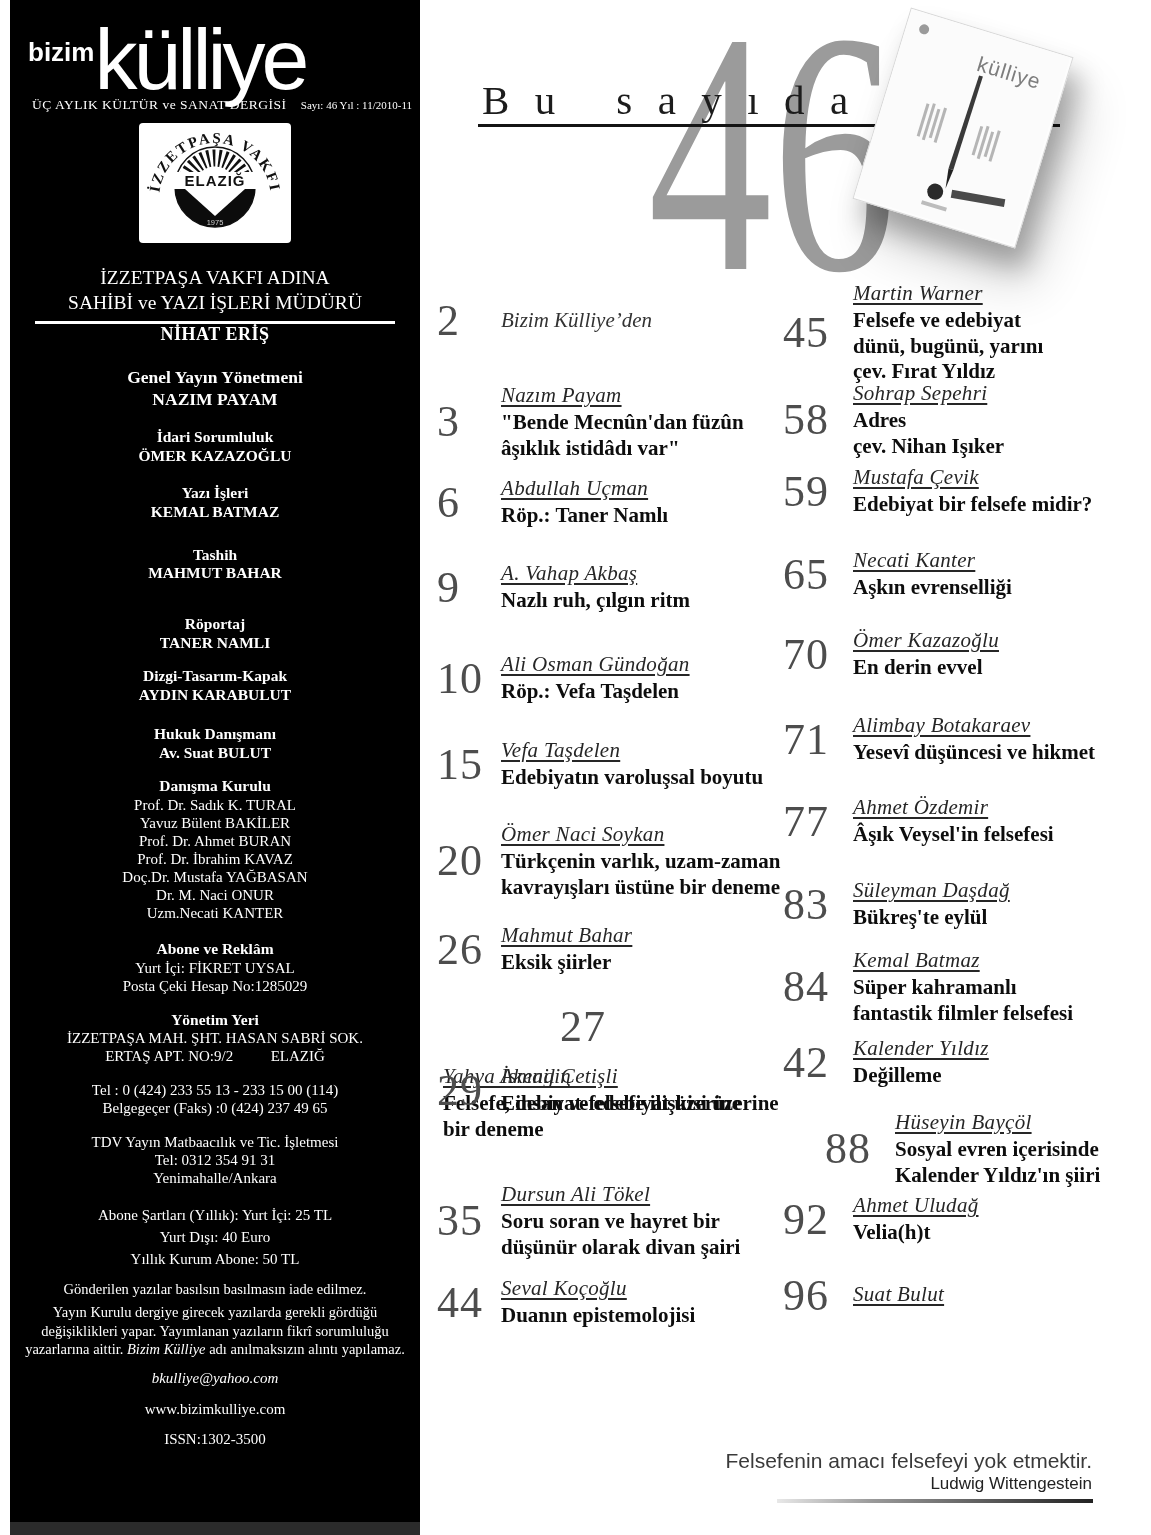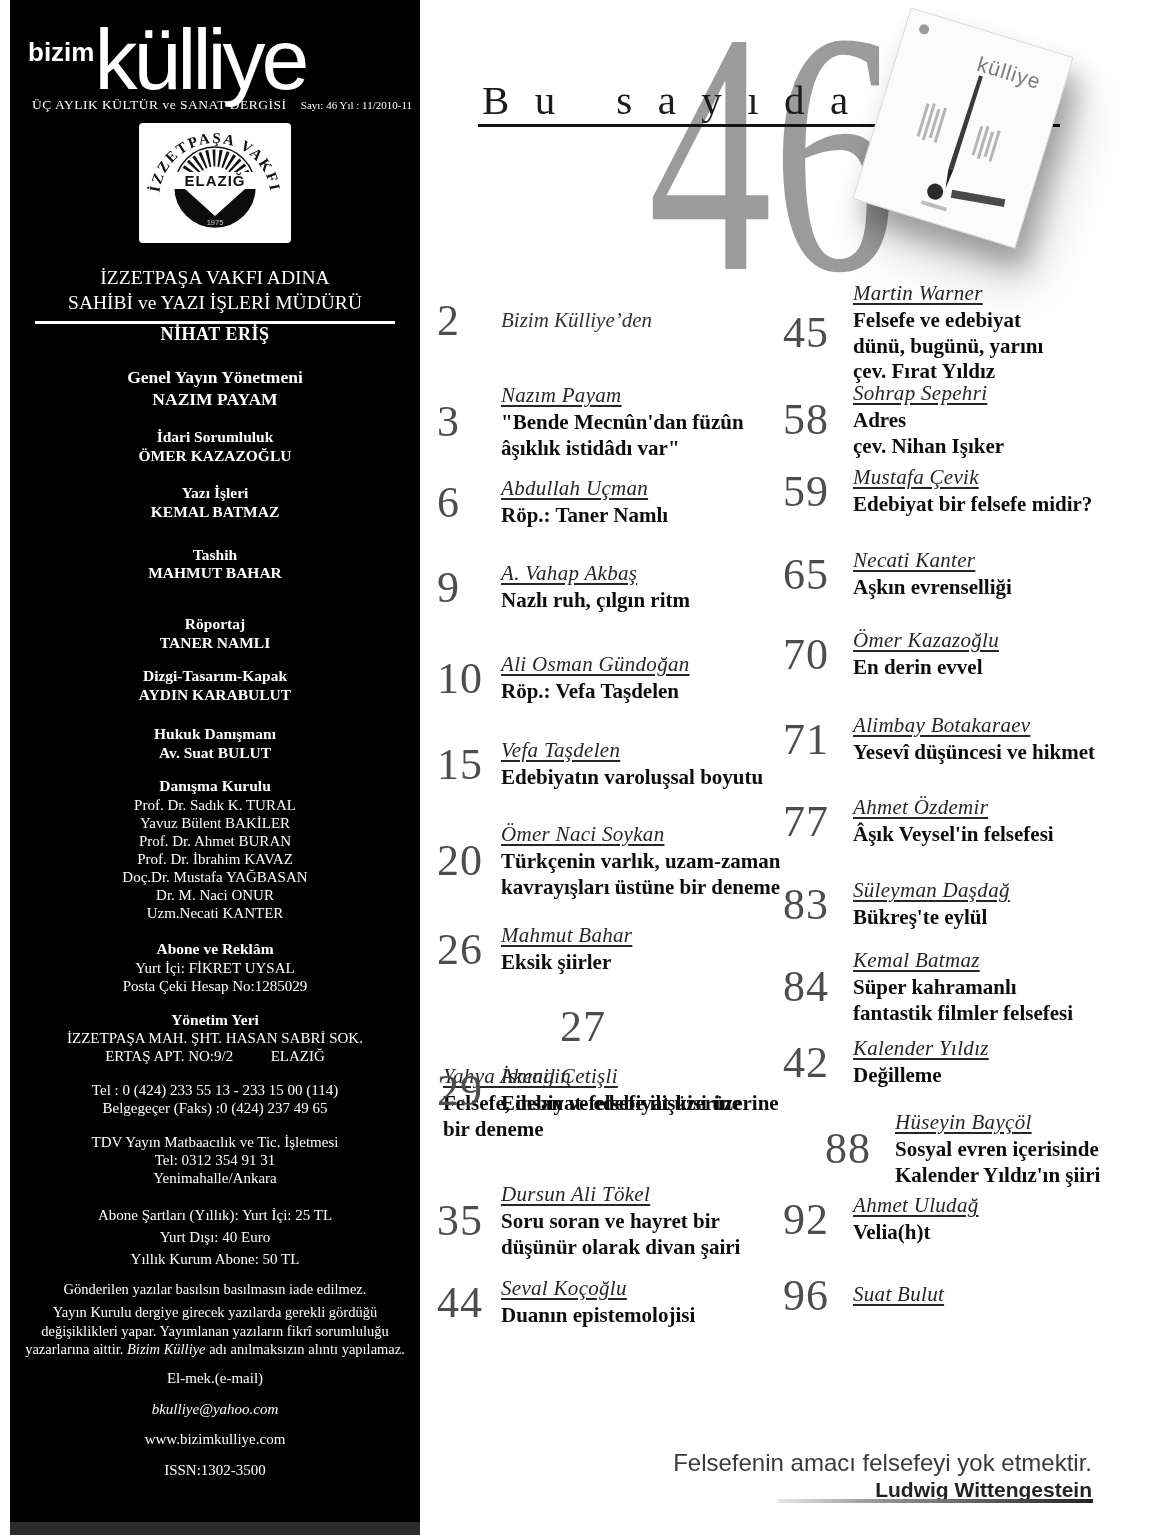--- a/index.html
+++ b/index.html
@@ -57,22 +57,22 @@
   .toc-body{padding-left:6px;}
   .col-right .toc-body{padding-left:12px;}
   .toc-author{font-style:italic;font-size:21px;color:#262626;text-decoration:underline;
               text-underline-offset:3px;margin-bottom:2px;letter-spacing:0.3px;line-height:1.2;}
   .toc-line{font-weight:bold;font-size:21px;color:#0d0d0d;line-height:1.22;}
   .toc-entry.plain .toc-line{font-weight:normal;font-style:italic;color:#333;}
 
   
   .quote{position:absolute;left:650px;top:1448px;width:442px;text-align:right;
          font-family:"Liberation Sans",sans-serif;color:#3a3a3a;}
-  .quote .q-text{font-size:24px;line-height:1.25;}
-  .quote .q-author{font-size:21px;font-weight:bold;color:#222;}
+  .quote .q-text{font-size:21px;line-height:1.25;}
+  .quote .q-author{font-size:17px;font-weight:normal;color:#222;}
   .quote-rule{position:absolute;left:777px;top:1499px;width:316px;height:4px;
               background:linear-gradient(to right,#e8e8e8,#9a9a9a 30%,#222);}
 </style>
 </head>
 <body>
 
 <div id="page">
 
   <div id="sidebar">
 
@@ -174,21 +174,20 @@
       <div class="plainline">Abone Şartları (Yıllık):  Yurt İçi: 25 TL</div>
       <div class="plainline">Yurt Dışı: 40 Euro</div>
       <div class="plainline">Yıllık Kurum Abone: 50  TL</div>
     </div>
 
     <div class="note m-n1">Gönderilen yazılar basılsın  basılmasın iade edilmez.</div>
     <div class="note m-n2">
       <span>Yayın Kurulu dergiye girecek yazılarda gerekli gördüğü değişiklikleri yapar. Yayımlanan yazıların fikrî sorumluluğu yazarlarına aittir. </span><span class="it">Bizim Külliye</span><span> adı anılmaksızın alıntı yapılamaz.</span>
     </div>
 
-    <div class="plainline m-em">El-mek.(e-mail)</div>
     <div class="plainline it m-em">bkulliye@yahoo.com</div>
     <div class="plainline m-em">www.bizimkulliye.com</div>
     <div class="plainline m-em">ISSN:1302-3500</div>
 
     <div class="strip"></div>
   </div>
 
   <div class="big-number">46</div>
   <div class="toc-title">Bu sayıda</div>
   <div class="toc-rule"></div>

